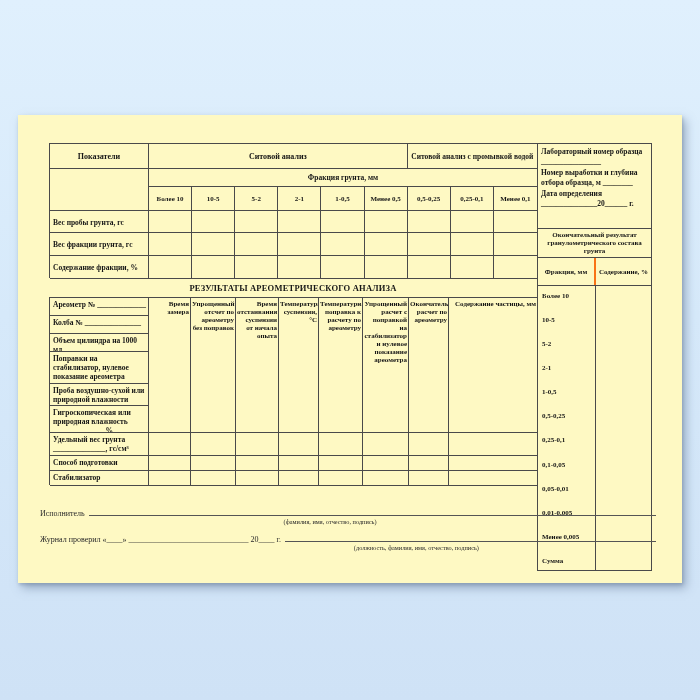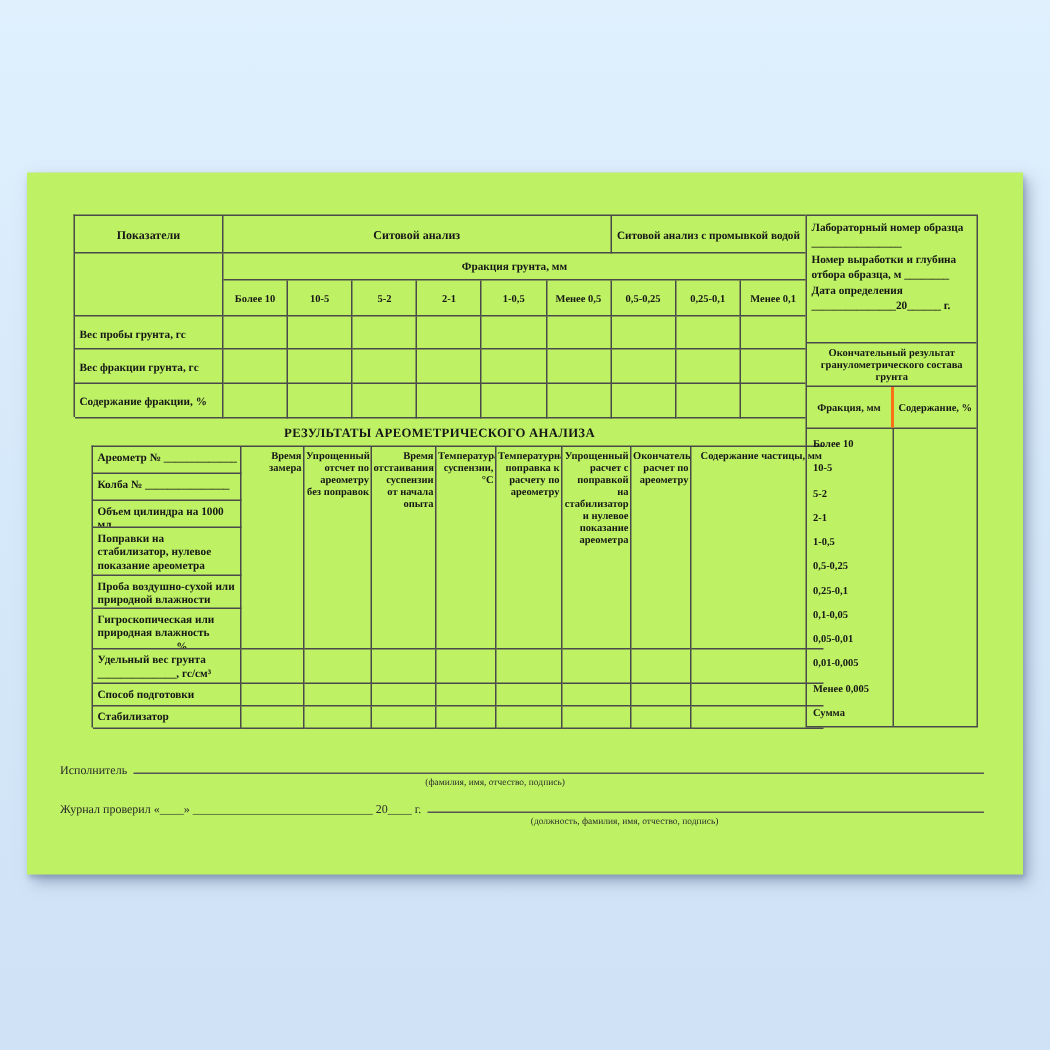--- a/index.html
+++ b/index.html
@@ -4,35 +4,35 @@
 <style>
   * { margin:0; padding:0; box-sizing:border-box; }
   html,body { width:700px; height:700px; }
   body {
     font-family:"Liberation Serif","DejaVu Serif",serif;
     background:linear-gradient(180deg,#e0f0fd 0%,#d6e9fa 45%,#cfe2f6 100%);
     position:relative; overflow:hidden;
   }
   .page {
     position:absolute; left:18px; top:115px; width:664px; height:468px;
-    background:#bef264;
+    background:#fef9c3;
     box-shadow:4px 5px 9px rgba(96,118,148,.50), 1px 2px 3px rgba(96,118,148,.35);
   }
   .form-table { position:absolute; left:31px; top:28px; width:603px; height:342px; color:#161616; }
 
   
   .grid-upper {
     position:absolute; left:0; top:0; width:488px; height:135px;
     display:grid;
     grid-template-columns:99px repeat(9,1fr);
     grid-template-rows:25px 18px 24px 22px 23px 23px;
     border:1px solid #4a4a4a; border-right:none; border-bottom:none;
   }
   .grid-areo {
-    position:absolute; left:12px; top:154px; width:488px; height:188px;
+    position:absolute; left:0; top:154px; width:488px; height:188px;
     display:grid;
     grid-template-columns:99px 42px 45px 43px 40px 44px 46px 40px 1fr;
     grid-template-rows:18px 18px 18px 32px 22px 27px 23px 15px 15px;
     border:1px solid #4a4a4a; border-right:none; border-bottom:none;
   }
   .c { border-right:1px solid #4a4a4a; border-bottom:1px solid #4a4a4a; overflow:hidden; }
   .no-r { border-right:none !important; }
   .hc { font-weight:bold; font-size:7px; line-height:8px; text-align:right; padding:2px 1px; }
   .hc-mid { display:flex; align-items:center; justify-content:center; font-weight:bold; font-size:8px; }
   .lab { font-weight:bold; font-size:7.5px; line-height:9px; padding:2px 2px 1px 3px; text-align:left; }
@@ -50,21 +50,21 @@
   .a-d1 { grid-area:7/1/8/2; } .a-d2 { grid-area:8/1/9/2; } .a-d3 { grid-area:9/1/10/2; }
 
   .title-band {
     position:absolute; left:0; top:135px; width:488px; height:19px;
     display:flex; align-items:center; justify-content:center;
     font-weight:bold; font-size:8.5px; letter-spacing:.2px;
   }
 
   
   .right-block {
-    position:absolute; left:488px; top:0; width:115px; height:342px;
+    position:absolute; left:488px; top:0; width:115px; height:428px;
     border:1px solid #4a4a4a; display:flex; flex-direction:column;
   }
   .rb-lab { height:85px; border-bottom:1px solid #4a4a4a; padding:3px 2px 0 3px; }
   .rb-lab div { font-weight:bold; font-size:7.5px; line-height:9.5px; margin-bottom:2px; }
   .rb-final { height:29px; border-bottom:1px solid #4a4a4a; font-weight:bold; font-size:7px;
               line-height:8px; text-align:center; padding-top:2px; }
   .rb-cols { height:28px; border-bottom:1px solid #4a4a4a; display:flex; }
   .rb-cols > div { display:flex; align-items:center; justify-content:center;
                    font-weight:bold; font-size:7px; }
   .rb-col-frac { width:58px; border-right:2px solid #f97316; }

